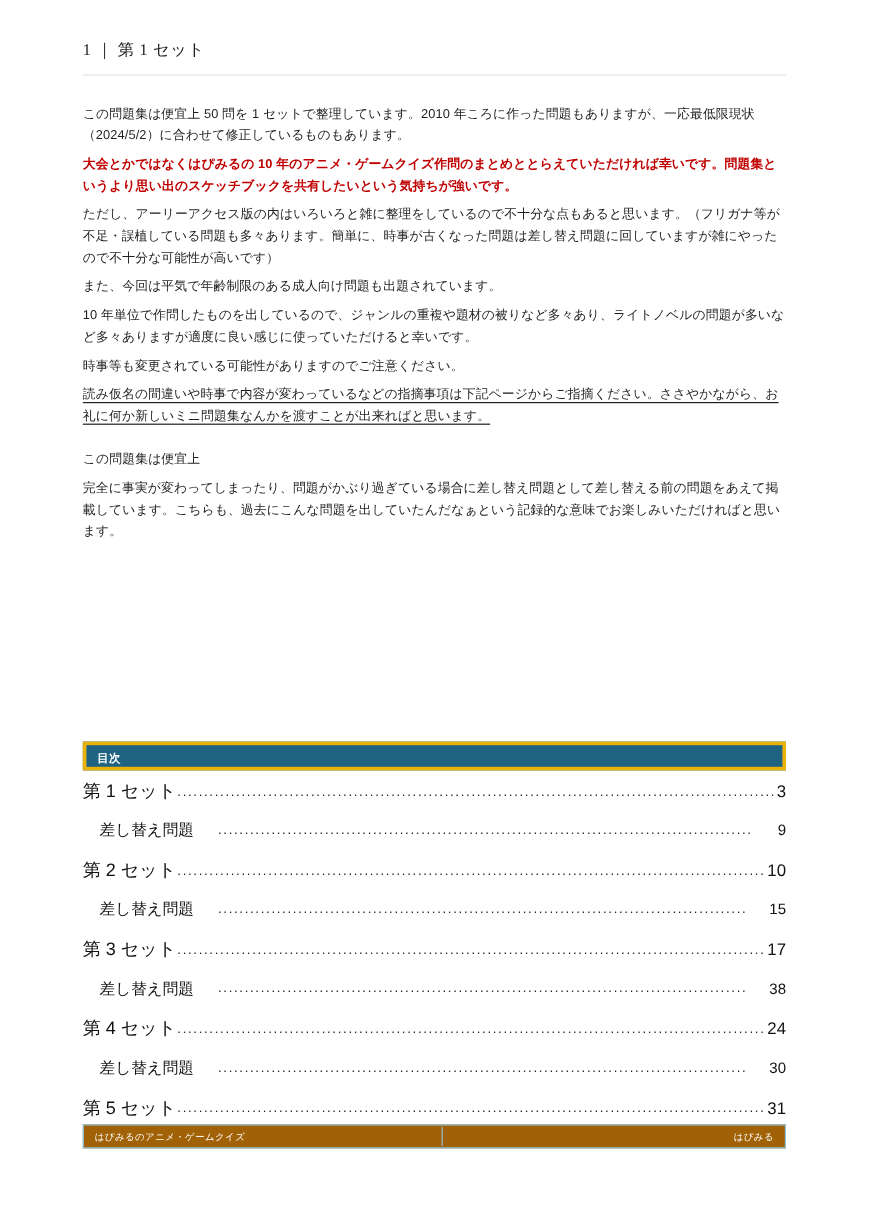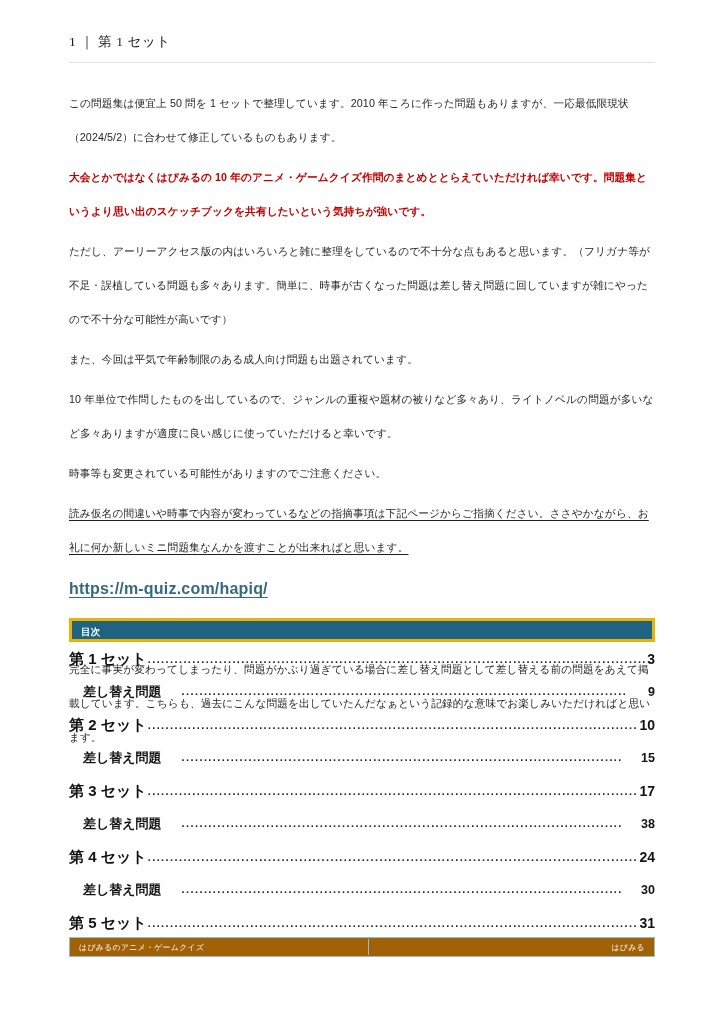--- a/index.html
+++ b/index.html
@@ -50,21 +50,21 @@
   
   .content {
     position: absolute;
     left: 69px;
     top: 86px;
     width: 586px;
   }
   p.para {
     margin: 0 0 0 0;
     font-size: 10.7px;
-    line-height: 34px;
+    line-height: 18px;
     color: #1f1f1f;
     text-align: left;
     letter-spacing: 0.1px;
   }
   .spacer-6 { height: 6px; }
   .spacer-10 { height: 10px; }
   .spacer-8 { height: 8px; }
 
   p.emphasis {
     color: #c00000;
@@ -108,21 +108,21 @@
 
   .toc-list {
     position: absolute;
     left: 69px;
     top: 650px;
     width: 586px;
   }
   .toc-entry {
     display: flex;
     align-items: baseline;
-    font-weight: bold;
+    font-weight: normal;
     color: #121212;
     height: 33px;
   }
   .toc-entry .toc-label {
     white-space: nowrap;
     flex: 0 0 auto;
   }
   .toc-entry .toc-leader {
     flex: 1 1 auto;
     overflow: hidden;
@@ -214,23 +214,20 @@
 
     <p class="para">10 年単位で作問したものを出しているので、ジャンルの重複や題材の被りなど多々あり、ライトノベルの問題が多いなど多々ありますが適度に良い感じに使っていただけると幸いです。</p>
     <div class="spacer-6"></div>
 
     <p class="para">時事等も変更されている可能性がありますのでご注意ください。</p>
     <div class="spacer-6"></div>
 
     <p class="para underlined">読み仮名の間違いや時事で内容が変わっているなどの指摘事項は下記ページからご指摘ください。ささやかながら、お礼に何か新しいミニ問題集なんかを渡すことが出来ればと思います。</p>
     <div class="spacer-10"></div>
 
-    <div>
-      <a class="link-line" href="#">https://m-quiz.com/hapiq/</a>
-    </div>
     <div class="spacer-8"></div>
 
     <p class="para">この問題集は便宜上</p>
     <div class="spacer-6"></div>
 
     <p class="para">完全に事実が変わってしまったり、問題がかぶり過ぎている場合に差し替え問題として差し替える前の問題をあえて掲載しています。こちらも、過去にこんな問題を出していたんだなぁという記録的な意味でお楽しみいただければと思います。</p>
   </div>
 
   <div class="toc-bar">
     <div class="toc-bar-label">目次</div>

